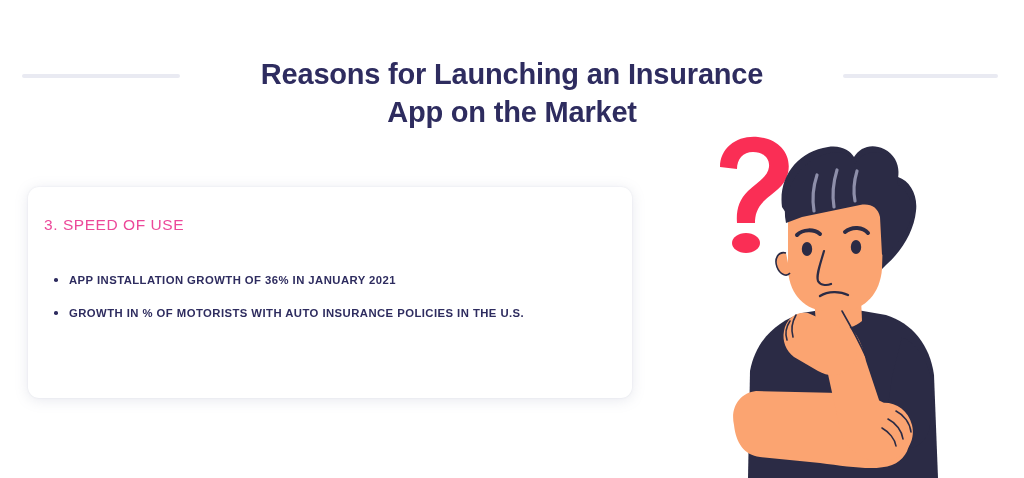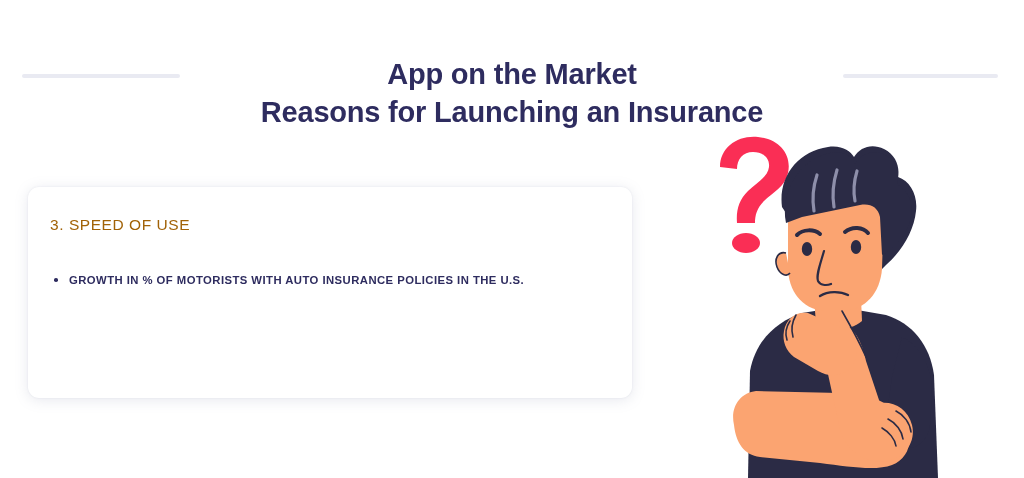--- a/index.html
+++ b/index.html
@@ -56,23 +56,23 @@
     width: 604px;
     height: 211px;
     background: #ffffff;
     border-radius: 11px;
     box-shadow: 0 2px 14px rgba(120, 125, 160, 0.18),
                 0 0 2px rgba(120, 125, 160, 0.14);
     box-sizing: border-box;
   }
   .card-heading {
     position: absolute;
-    left: 22px;
+    left: 16px;
     top: 29px;
-    color: #a16207;
+    color: #ec4899;
     font-size: 15.5px;
     font-weight: normal;
     letter-spacing: 0.55px;
   }
   .bullet-list {
     position: absolute;
     left: 22px;
     top: 86px;
     width: 560px;
     list-style: none;
@@ -116,31 +116,35 @@
 </style>
 </head>
 <body>
 
 <div class="header">
 
   <div class="rule rule-left"></div>
   <div class="rule rule-right"></div>
 
   <h1 class="title">
+    <span class="line">Reasons for Launching an Insurance</span>
     <span class="line">App on the Market</span>
-    <span class="line">Reasons for Launching an Insurance</span>
   </h1>
 
 </div>
 
 <div class="card">
 
   <div class="card-heading">3. SPEED OF USE</div>
 
   <ul class="bullet-list">
+    <li class="bullet-item">
+      <span class="dot"></span>
+      <span>APP INSTALLATION GROWTH OF 36% IN JANUARY 2021</span>
+    </li>
     <li class="bullet-item">
       <span class="dot"></span>
       <span>GROWTH IN % OF MOTORISTS WITH AUTO INSURANCE POLICIES IN THE U.S.</span>
     </li>
   </ul>
 
 </div>
 
 <div class="illustration">
   <svg width="270" height="353" viewBox="0 0 270 353" xmlns="http://www.w3.org/2000/svg">

